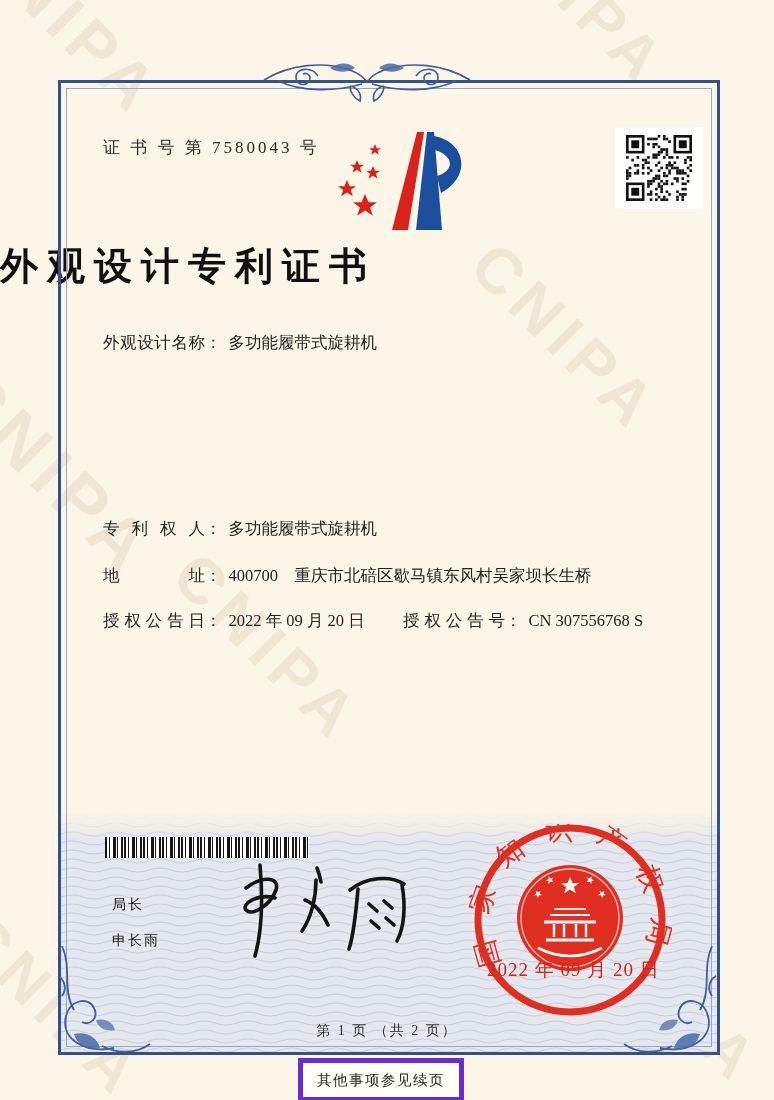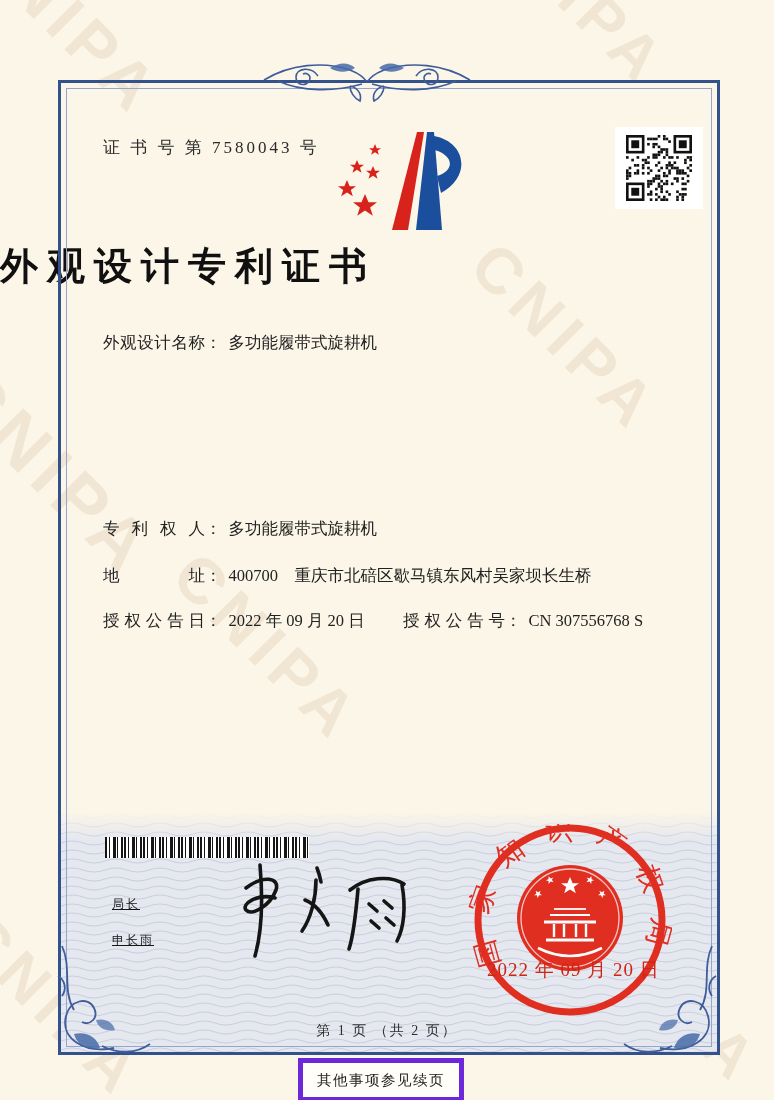--- a/index.html
+++ b/index.html
@@ -44,21 +44,21 @@
 
   .barcode{position:absolute; left:105px; top:837px; width:204px; height:21px; z-index:2;
     background-color:#ffffff;
     background-image:repeating-linear-gradient(90deg,
       #151515 0px,#151515 2px, #ffffff 2px,#ffffff 4px,
       #151515 4px,#151515 5px, #ffffff 5px,#ffffff 8px,
       #151515 8px,#151515 11px,#ffffff 11px,#ffffff 12px,
       #151515 12px,#151515 13px,#ffffff 13px,#ffffff 16px,
       #151515 16px,#151515 18px,#ffffff 18px,#ffffff 19px);}
 
-  .director{position:absolute; left:112px; font-size:12px; letter-spacing:2px; color:#161616; z-index:3;text-decoration:underline;}
+  .director{position:absolute; left:112px; font-size:14px; letter-spacing:2px; color:#161616; z-index:3;}
   .sig{position:absolute; left:218px; top:860px; z-index:3;}
 
   .seal{position:absolute; left:468px; top:824px; z-index:4; opacity:0.95;}
   .seal-date{position:absolute; left:487px; top:957px; font-size:19px; letter-spacing:1px;
     color:#cf2315; z-index:5; white-space:nowrap;}
 
   .page-info{position:absolute; left:0; top:1022px; width:774px; text-align:center;
     font-size:14px; letter-spacing:2px; color:#2e2e2e; z-index:3;}
   .cont-note{position:absolute; left:298px; top:1058px; width:156px; height:34px; z-index:8;
     background:#fffef8; border:5px solid #6d28d9; text-align:center;

